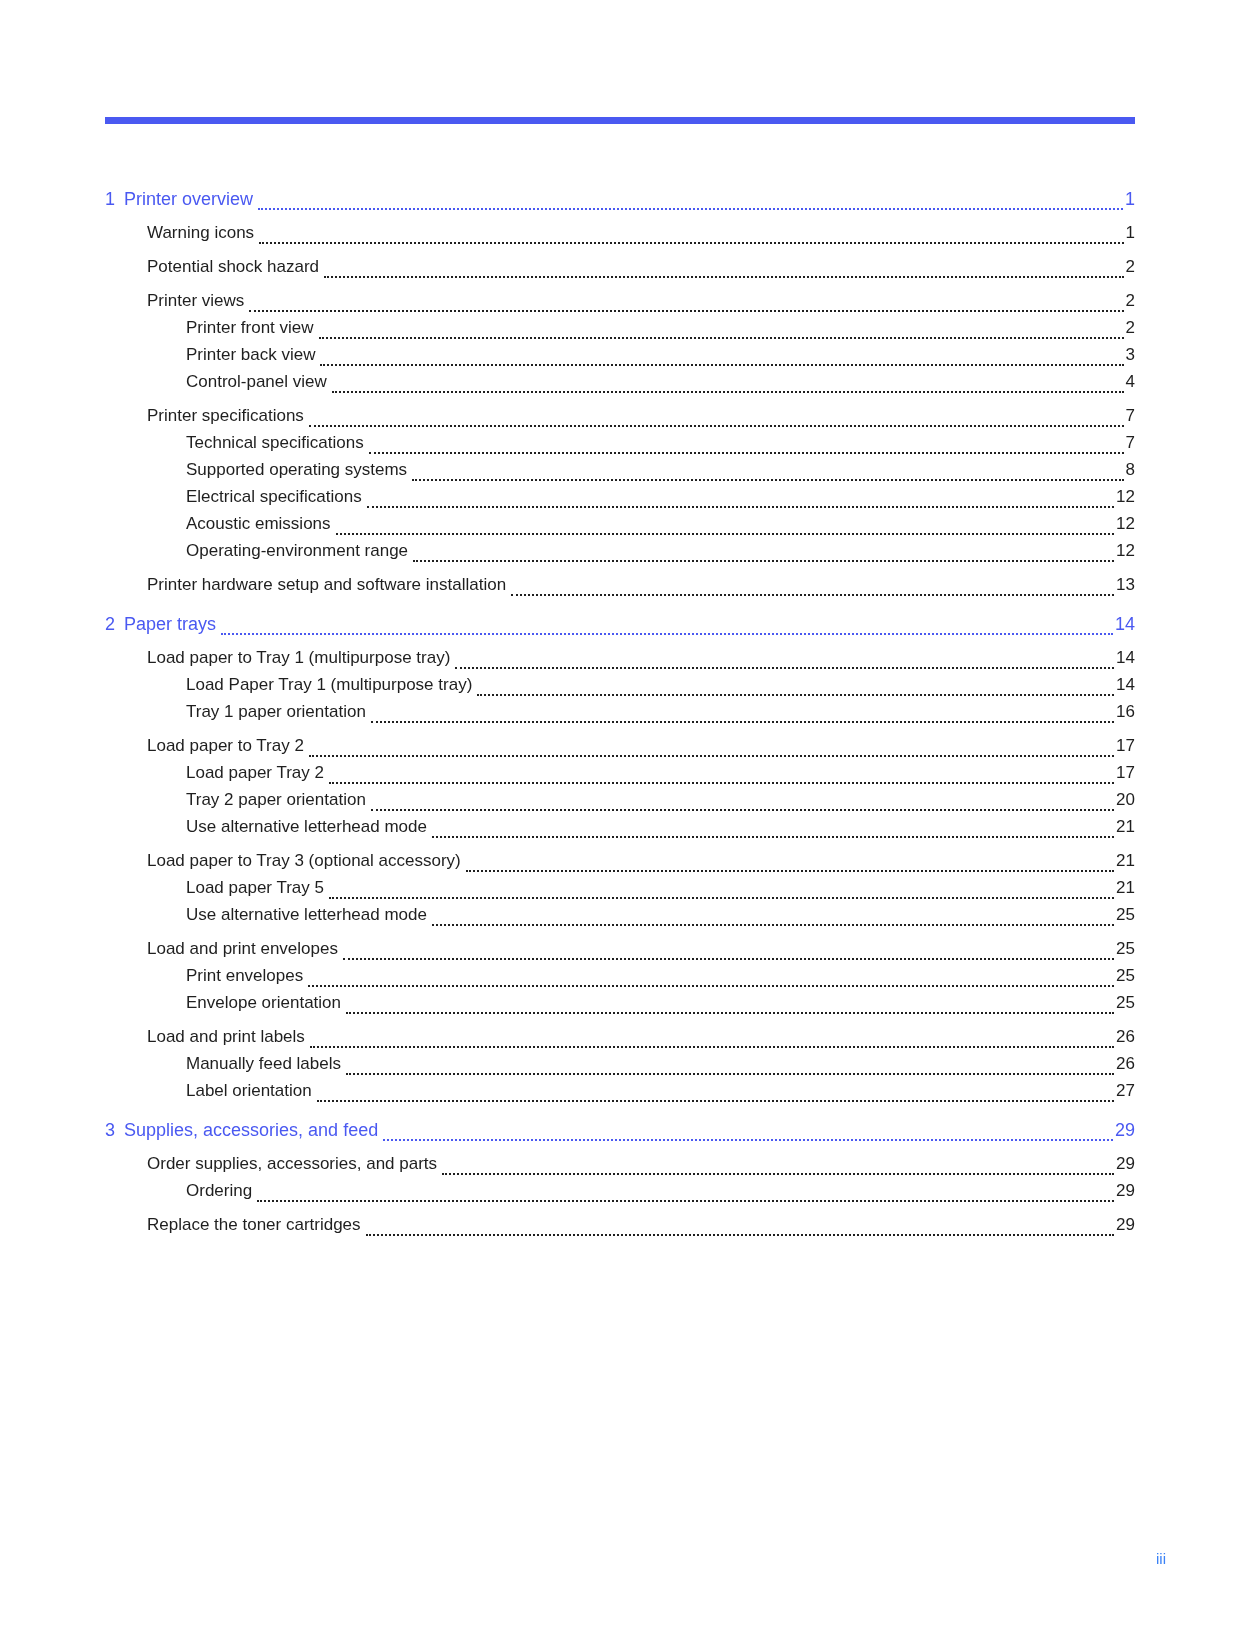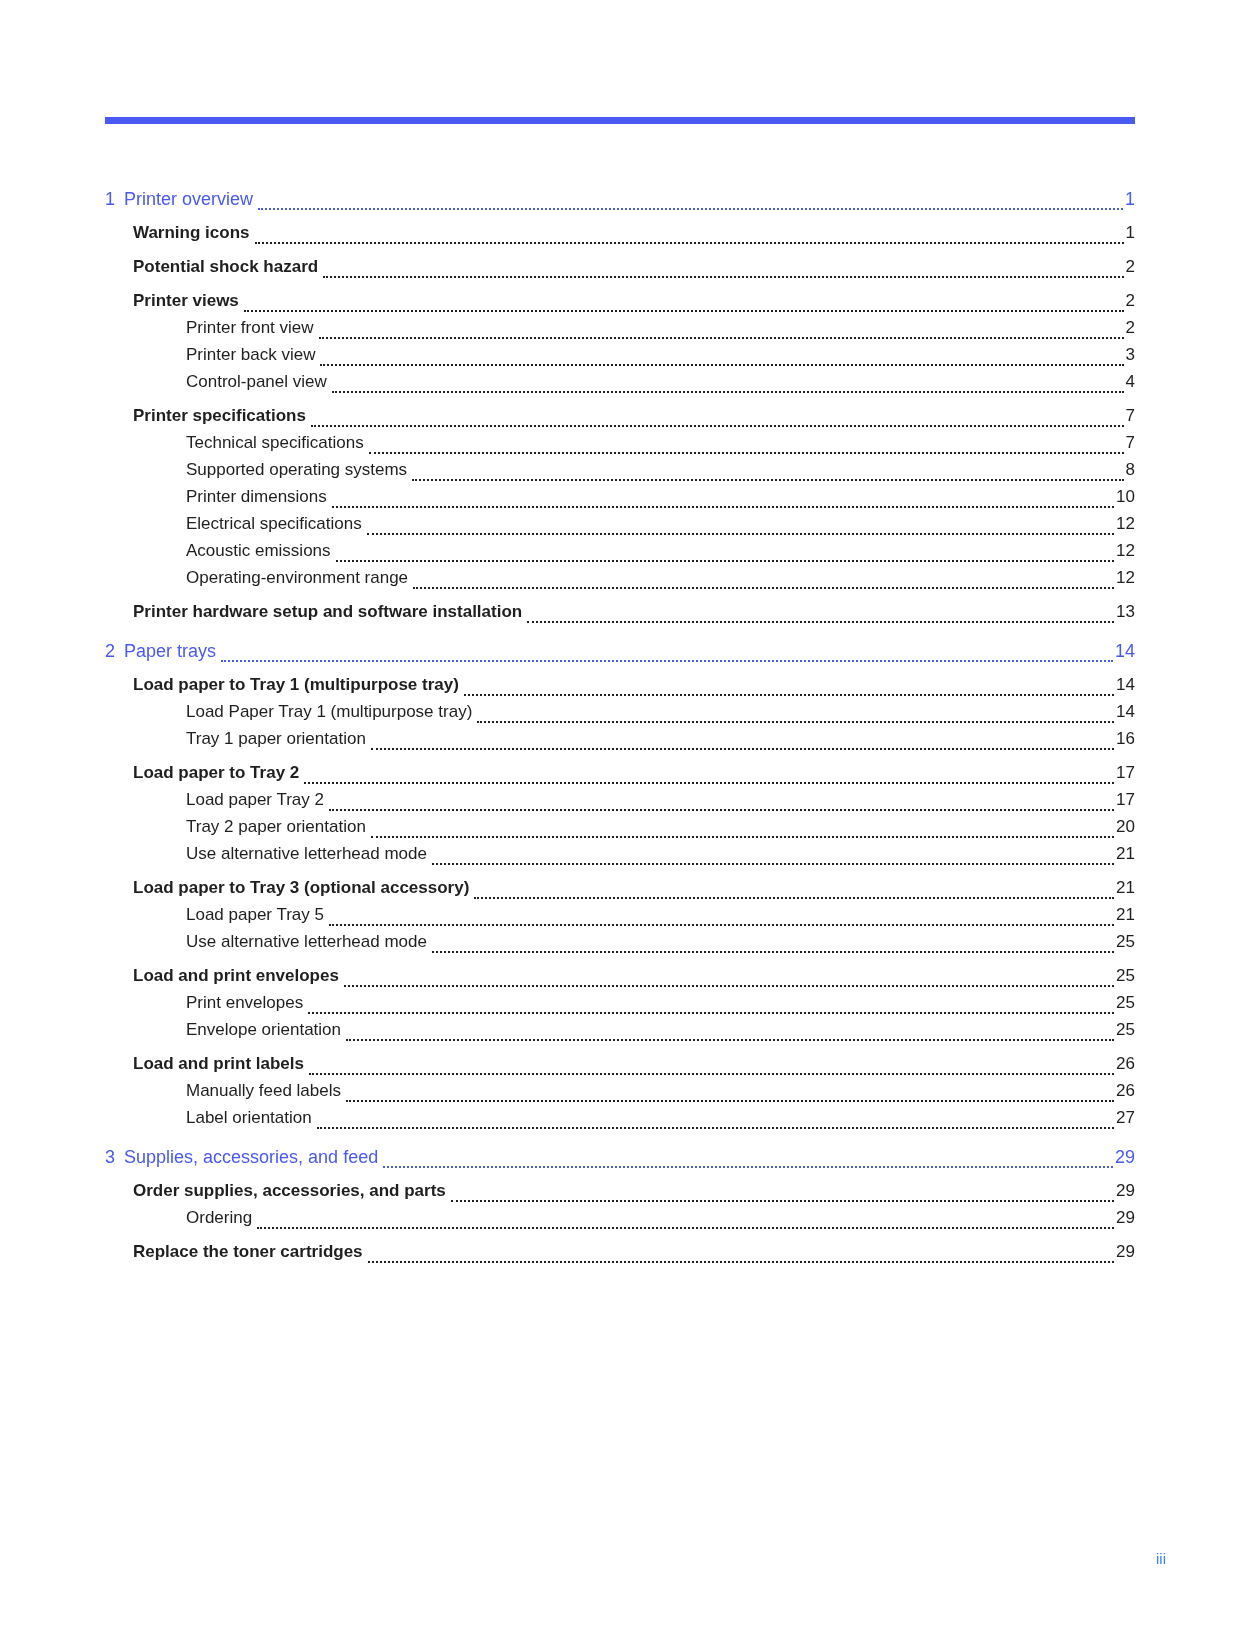--- a/index.html
+++ b/index.html
@@ -26,21 +26,21 @@
   .toc { margin-top:65px; }
   .row {
     display:flex;
     align-items:baseline;
     height:27px;
     font-size:17px;
     color:var(--ink);
   }
   .row.l0 { color:var(--accent); margin-top:12px; font-size:18px; }
   .row.l1 { margin-top:7px; }
-  .row.l1 .label { margin-left:28px;font-weight:bold; }
+  .row.l1 .label { margin-left:42px; }
   .row.l2 .label { margin-left:81px; }
   .num { margin-right:9px; }
   .label { white-space:nowrap; }
   .leader {
     flex:1;
     min-width:20px;
     align-self:flex-end;
     height:0;
     border-bottom:2px dotted currentColor;
     margin:0 2px 6px 5px;
@@ -115,26 +115,20 @@
     <span class="page-num">7</span>
   </div>
       <div class="row l2">
 
     <span class="label">Supported operating systems</span>
     <span class="leader"></span>
     <span class="page-num">8</span>
   </div>
       <div class="row l2">
 
-    <span class="label">Printer dimensions</span>
-    <span class="leader"></span>
-    <span class="page-num">10</span>
-  </div>
-      <div class="row l2">
-
     <span class="label">Electrical specifications</span>
     <span class="leader"></span>
     <span class="page-num">12</span>
   </div>
       <div class="row l2">
 
     <span class="label">Acoustic emissions</span>
     <span class="leader"></span>
     <span class="page-num">12</span>
   </div>

